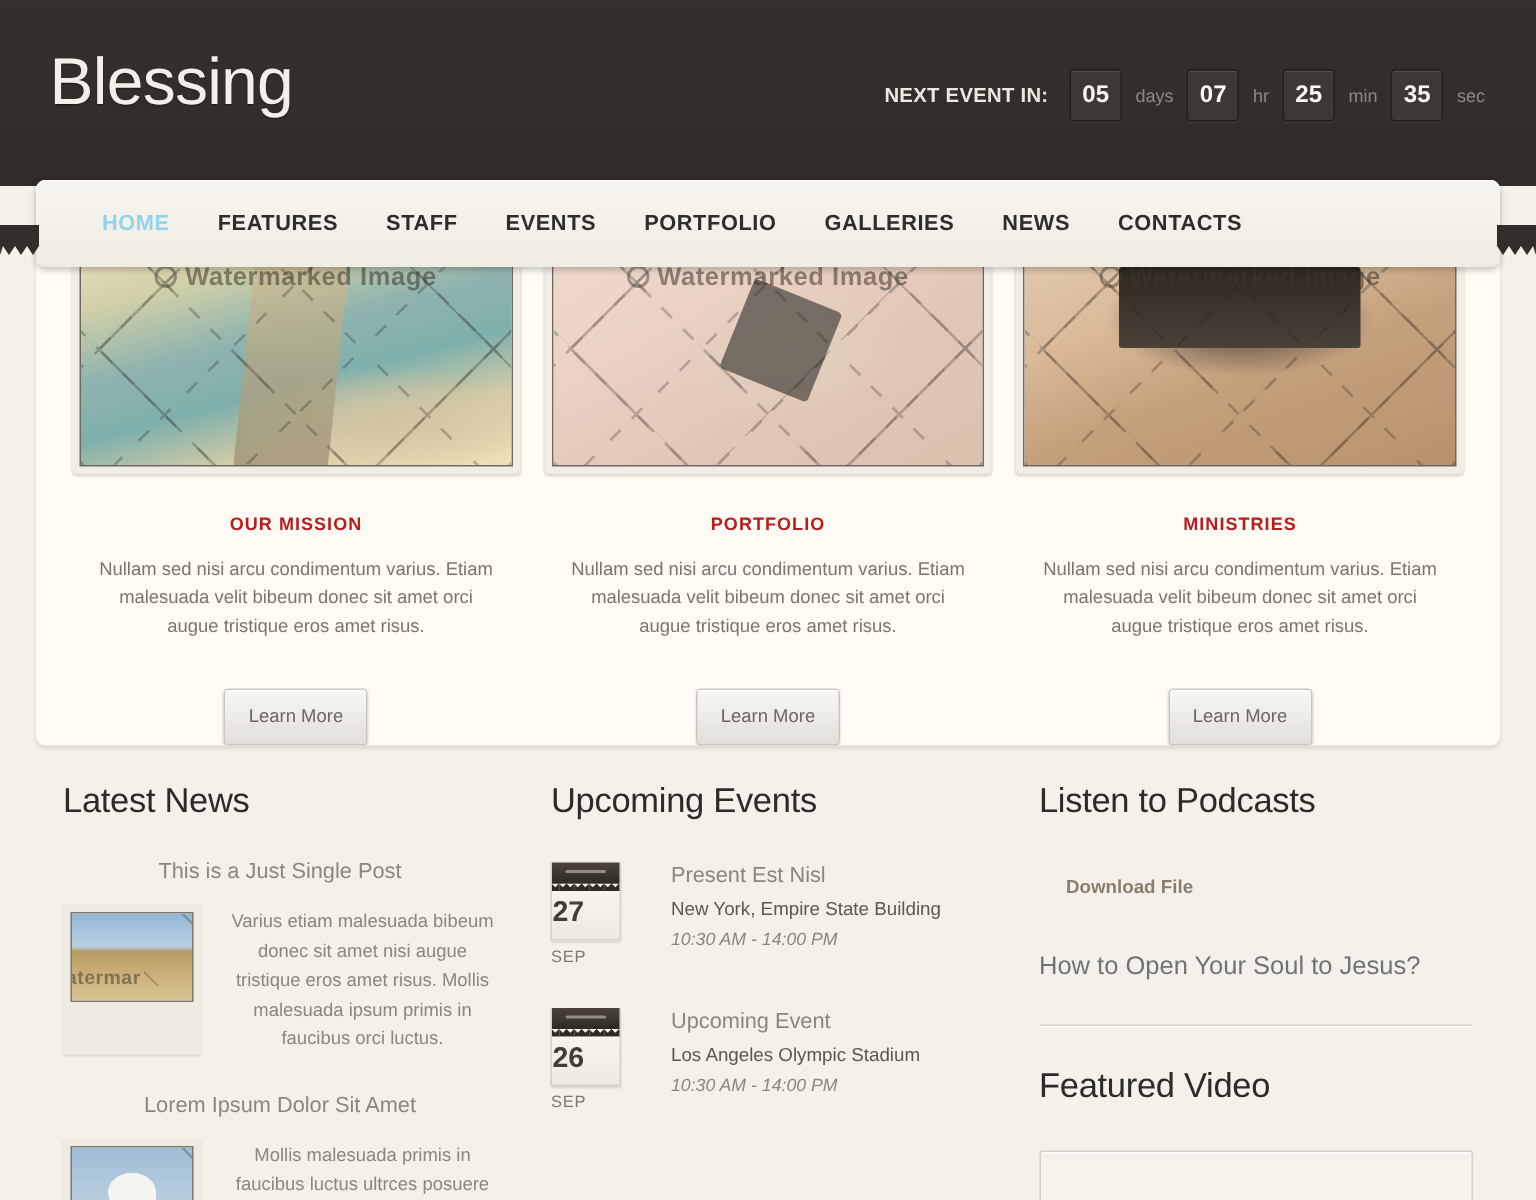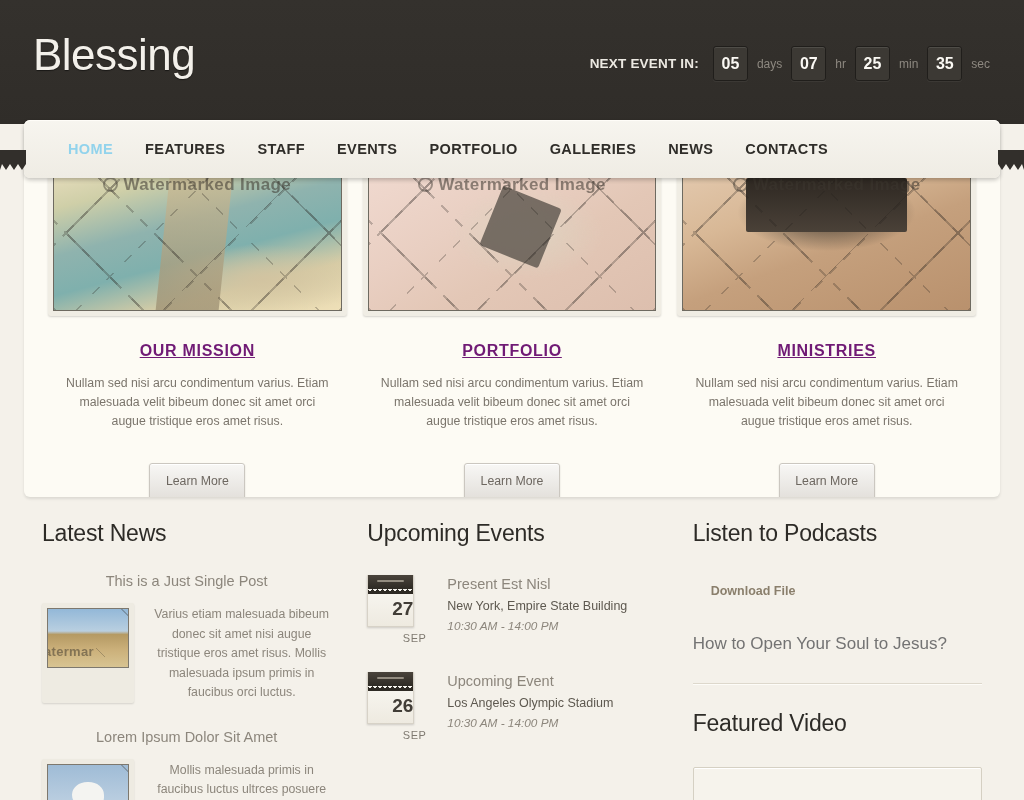--- a/index.html
+++ b/index.html
@@ -194,25 +194,24 @@
     background:
       radial-gradient(ellipse 50% 45% at 50% 30%, #3a342c 0%, transparent 62%),
       linear-gradient(160deg,#e3c9ae 0%,#d8b896 30%,#c5a07d 55%,#b9916d 100%);
   }
   .ph-book:after{
     content:""; position:absolute; left:22%; top:6%; width:56%; height:38%;
     background:linear-gradient(180deg,#2e2822,#4a4138); border-radius:2px;
   }
   .feature h3 {
     margin-top: 26px;
-    font-size: 16px;
-    font-weight: bold;
-    color: #701a75;
+    font-size: 12px;
+    font-weight: bold;
+    color: #b91c1c;
     letter-spacing: .7px;
-    text-decoration: underline;
   }
   .feature p {
     margin-top: 14px;
     font-size: 12.3px;
     line-height: 19px;
     color: #7b756c;
     padding: 0 18px;
   }
   .btn-learn {
     display: inline-block;
@@ -301,21 +300,21 @@
     line-height: 19.5px;
     color: #8c867c;
     padding-top: 2px;
   }
 
   
   .event-item { display: flex; margin-top: 28px; }
   .cal {
     width: 59px;
     flex: 0 0 auto;
-    text-align: right;
+    text-align: left;
   }
   .cal-card {
     position: relative;
     width: 47px;
     background: linear-gradient(180deg,#fbfaf6 0%,#eeeae0 100%);
     border: 1px solid #d7d2c7;
     border-top: none;
     box-shadow: 0 1px 2px rgba(0,0,0,.16);
   }
   .cal-top {

